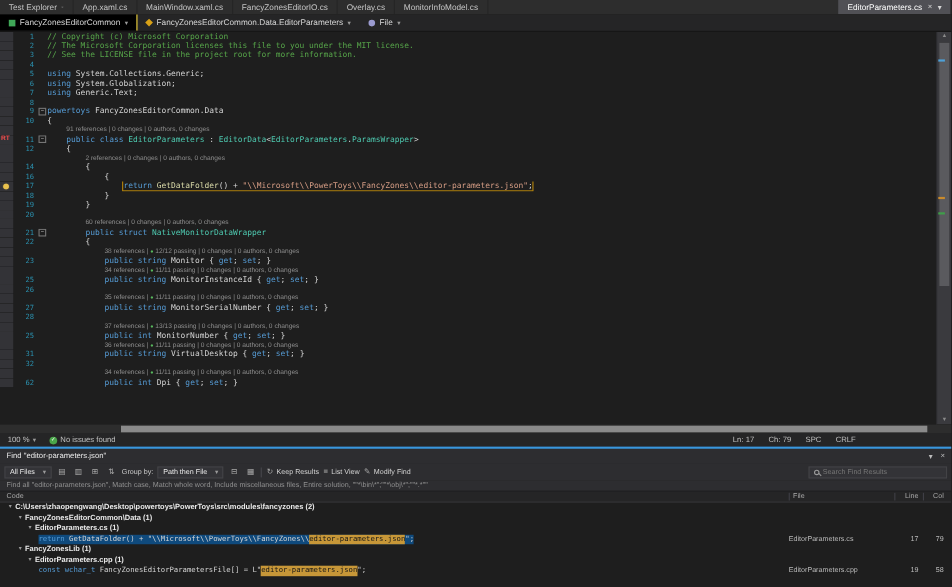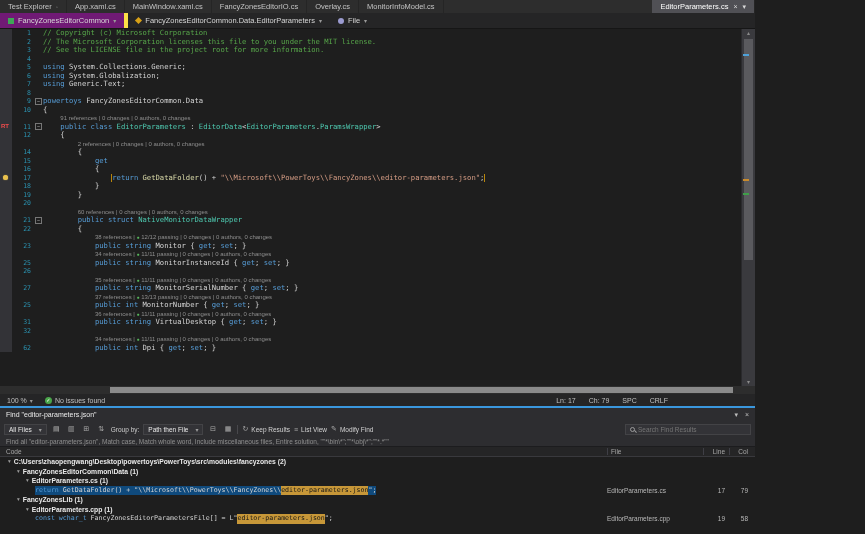--- a/index.html
+++ b/index.html
@@ -1,30 +1,30 @@
 <!DOCTYPE html>
 <html><head>
 <meta charset="utf-8">
 <style>
   *{margin:0;padding:0;box-sizing:border-box}
   html,body{width:865px;height:534px;overflow:hidden;background:#1e1e1e;font-family:"Liberation Sans",sans-serif}
-  .app{width:755px;height:534px;display:flex;flex-direction:column;color:#ccc;overflow:hidden}
+  .app{width:865px;height:534px;display:flex;flex-direction:column;color:#ccc;overflow:hidden}
 
   
   .tabrow{flex:0 0 13px;background:#2d2d2d;display:flex;align-items:stretch;overflow:hidden}
   .tabs-left{display:flex;align-items:stretch}
   .tab{display:flex;align-items:center;gap:4px;padding:0 8px;font-size:7.5px;color:#c4c4c4;border-right:1px solid #252525;white-space:nowrap}
   .pin{color:#9a9a9a;font-size:6px}
   .right-tab{margin-left:auto;background:#505055;color:#fff;gap:5px}
   .tab-x,.tab-caret{color:#d8d8d8;font-size:7px;cursor:default}
 
   
   .navrow{flex:0 0 16px;background:#252526;border-bottom:1px solid #161616;display:flex;align-items:stretch;font-size:7.5px;overflow:hidden}
   .nav-item{display:flex;align-items:center;gap:4px;padding:0 8px;color:#d6d6d6;white-space:nowrap}
-  .nav-project{background:#701a75;border-right:4px solid #fde047}
+  .nav-project{background:#000000;border-right:1px solid #fde047}
   .caret{color:#9a9a9a;font-size:6px}
   .ico{display:inline-block;width:6px;height:6px}
   .ico-proj{background:#3fa757}
   .ico-class{background:#d8a117;transform:rotate(45deg);width:5px;height:5px}
   .ico-member{background:#9b9bd0;border-radius:50%}
 
   
   .editor{flex:0 0 357px;display:flex;background:#1e1e1e;overflow:hidden}
   .code-area{flex:1;overflow:hidden}
   .crow{display:flex;height:8.5px;line-height:8.5px;align-items:stretch;white-space:pre;overflow:hidden}
@@ -150,36 +150,36 @@
         <div class="crow"><span class="gmargin"></span><span class="lnum">6</span><span class="foldcol"></span><span class="ctext"><span class="tk-k">using</span><span class="tk-p"> System.Globalization;</span></span></div>
         <div class="crow"><span class="gmargin"></span><span class="lnum">7</span><span class="foldcol"></span><span class="ctext"><span class="tk-k">using</span><span class="tk-p"> Generic.Text;</span></span></div>
         <div class="crow"><span class="gmargin"></span><span class="lnum">8</span><span class="foldcol"></span><span class="ctext"></span></div>
         <div class="crow"><span class="gmargin"></span><span class="lnum">9</span><span class="foldcol"><span class="foldbox">−</span></span><span class="ctext"><span class="tk-k">powertoys</span><span class="tk-p"> FancyZonesEditorCommon.Data</span></span></div>
         <div class="crow"><span class="gmargin"></span><span class="lnum">10</span><span class="foldcol"></span><span class="ctext"><span class="tk-p">{</span></span></div>
         <div class="crow"><span class="gmargin"></span><span class="lnum"></span><span class="foldcol"></span><span class="ctext lens" style="padding-left: 17.32px;">91 references | 0 changes | 0 authors, 0 changes</span></div>
         <div class="crow"><span class="gmargin"><span class="badge">RT</span></span><span class="lnum">11</span><span class="foldcol"><span class="foldbox">−</span></span><span class="ctext"><span class="tk-p">    </span><span class="tk-k">public class </span><span class="tk-t">EditorParameters</span><span class="tk-p"> : </span><span class="tk-t">EditorData</span><span class="tk-p">&lt;</span><span class="tk-t">EditorParameters</span><span class="tk-p">.</span><span class="tk-t">ParamsWrapper</span><span class="tk-p">&gt;</span></span></div>
         <div class="crow"><span class="gmargin"></span><span class="lnum">12</span><span class="foldcol"></span><span class="ctext"><span class="tk-p">    </span><span class="tk-p">{</span></span></div>
         <div class="crow"><span class="gmargin"></span><span class="lnum"></span><span class="foldcol"></span><span class="ctext lens" style="padding-left: 34.64px;">2 references | 0 changes | 0 authors, 0 changes</span></div>
         <div class="crow"><span class="gmargin"></span><span class="lnum">14</span><span class="foldcol"></span><span class="ctext"><span class="tk-p">        </span><span class="tk-p">{</span></span></div>
-        <div class="crow"><span class="gmargin"></span><span class="lnum">15</span><span class="foldcol"></span><span class="ctext"><span class="tk-p">            </span><span class="tk-k">get</span></span></div>
         <div class="crow"><span class="gmargin"></span><span class="lnum">16</span><span class="foldcol"></span><span class="ctext"><span class="tk-p">            </span><span class="tk-p">{</span></span></div>
         <div class="crow"><span class="gmargin"><span class="bulb"></span></span><span class="lnum">17</span><span class="foldcol"></span><span class="ctext"><span class="tk-p">                </span><span class="hlbox"><span class="tk-k">return </span><span class="tk-m">GetDataFolder</span><span class="tk-p">() + </span><span class="tk-s">"\\Microsoft\\PowerToys\\FancyZones\\editor-parameters.json"</span><span class="tk-p">;</span></span></span></div>
         <div class="crow"><span class="gmargin"></span><span class="lnum">18</span><span class="foldcol"></span><span class="ctext"><span class="tk-p">            </span><span class="tk-p">}</span></span></div>
         <div class="crow"><span class="gmargin"></span><span class="lnum">19</span><span class="foldcol"></span><span class="ctext"><span class="tk-p">        </span><span class="tk-p">}</span></span></div>
         <div class="crow"><span class="gmargin"></span><span class="lnum">20</span><span class="foldcol"></span><span class="ctext"></span></div>
         <div class="crow"><span class="gmargin"></span><span class="lnum"></span><span class="foldcol"></span><span class="ctext lens" style="padding-left: 34.64px;">60 references | 0 changes | 0 authors, 0 changes</span></div>
         <div class="crow"><span class="gmargin"></span><span class="lnum">21</span><span class="foldcol"><span class="foldbox">−</span></span><span class="ctext"><span class="tk-p">        </span><span class="tk-k">public struct </span><span class="tk-t">NativeMonitorDataWrapper</span></span></div>
         <div class="crow"><span class="gmargin"></span><span class="lnum">22</span><span class="foldcol"></span><span class="ctext"><span class="tk-p">        </span><span class="tk-p">{</span></span></div>
         <div class="crow"><span class="gmargin"></span><span class="lnum"></span><span class="foldcol"></span><span class="ctext lens" style="padding-left: 51.96px;">38 references | <span class="lensdot">●</span> 12/12 passing | 0 changes | 0 authors, 0 changes</span></div>
         <div class="crow"><span class="gmargin"></span><span class="lnum">23</span><span class="foldcol"></span><span class="ctext"><span class="tk-p">            </span><span class="tk-k">public string </span><span class="tk-p">Monitor { </span><span class="tk-k">get</span><span class="tk-p">; </span><span class="tk-k">set</span><span class="tk-p">; }</span></span></div>
         <div class="crow"><span class="gmargin"></span><span class="lnum"></span><span class="foldcol"></span><span class="ctext lens" style="padding-left: 51.96px;">34 references | <span class="lensdot">●</span> 11/11 passing | 0 changes | 0 authors, 0 changes</span></div>
         <div class="crow"><span class="gmargin"></span><span class="lnum">25</span><span class="foldcol"></span><span class="ctext"><span class="tk-p">            </span><span class="tk-k">public string </span><span class="tk-p">MonitorInstanceId { </span><span class="tk-k">get</span><span class="tk-p">; </span><span class="tk-k">set</span><span class="tk-p">; }</span></span></div>
         <div class="crow"><span class="gmargin"></span><span class="lnum">26</span><span class="foldcol"></span><span class="ctext"></span></div>
         <div class="crow"><span class="gmargin"></span><span class="lnum"></span><span class="foldcol"></span><span class="ctext lens" style="padding-left: 51.96px;">35 references | <span class="lensdot">●</span> 11/11 passing | 0 changes | 0 authors, 0 changes</span></div>
         <div class="crow"><span class="gmargin"></span><span class="lnum">27</span><span class="foldcol"></span><span class="ctext"><span class="tk-p">            </span><span class="tk-k">public string </span><span class="tk-p">MonitorSerialNumber { </span><span class="tk-k">get</span><span class="tk-p">; </span><span class="tk-k">set</span><span class="tk-p">; }</span></span></div>
+        <div class="crow"><span class="gmargin"></span><span class="lnum">28</span><span class="foldcol"></span><span class="ctext"></span></div>
         <div class="crow"><span class="gmargin"></span><span class="lnum"></span><span class="foldcol"></span><span class="ctext lens" style="padding-left: 51.96px;">37 references | <span class="lensdot">●</span> 13/13 passing | 0 changes | 0 authors, 0 changes</span></div>
         <div class="crow"><span class="gmargin"></span><span class="lnum">25</span><span class="foldcol"></span><span class="ctext"><span class="tk-p">            </span><span class="tk-k">public int </span><span class="tk-p">MonitorNumber { </span><span class="tk-k">get</span><span class="tk-p">; </span><span class="tk-k">set</span><span class="tk-p">; }</span></span></div>
         <div class="crow"><span class="gmargin"></span><span class="lnum"></span><span class="foldcol"></span><span class="ctext lens" style="padding-left: 51.96px;">36 references | <span class="lensdot">●</span> 11/11 passing | 0 changes | 0 authors, 0 changes</span></div>
         <div class="crow"><span class="gmargin"></span><span class="lnum">31</span><span class="foldcol"></span><span class="ctext"><span class="tk-p">            </span><span class="tk-k">public string </span><span class="tk-p">VirtualDesktop { </span><span class="tk-k">get</span><span class="tk-p">; </span><span class="tk-k">set</span><span class="tk-p">; }</span></span></div>
         <div class="crow"><span class="gmargin"></span><span class="lnum">32</span><span class="foldcol"></span><span class="ctext"></span></div>
         <div class="crow"><span class="gmargin"></span><span class="lnum"></span><span class="foldcol"></span><span class="ctext lens" style="padding-left: 51.96px;">34 references | <span class="lensdot">●</span> 11/11 passing | 0 changes | 0 authors, 0 changes</span></div>
         <div class="crow"><span class="gmargin"></span><span class="lnum">62</span><span class="foldcol"></span><span class="ctext"><span class="tk-p">            </span><span class="tk-k">public int </span><span class="tk-p">Dpi { </span><span class="tk-k">get</span><span class="tk-p">; </span><span class="tk-k">set</span><span class="tk-p">; }</span></span></div>
       </div>
     <div class="vscroll">
       <div class="sarrow up">▴</div>

